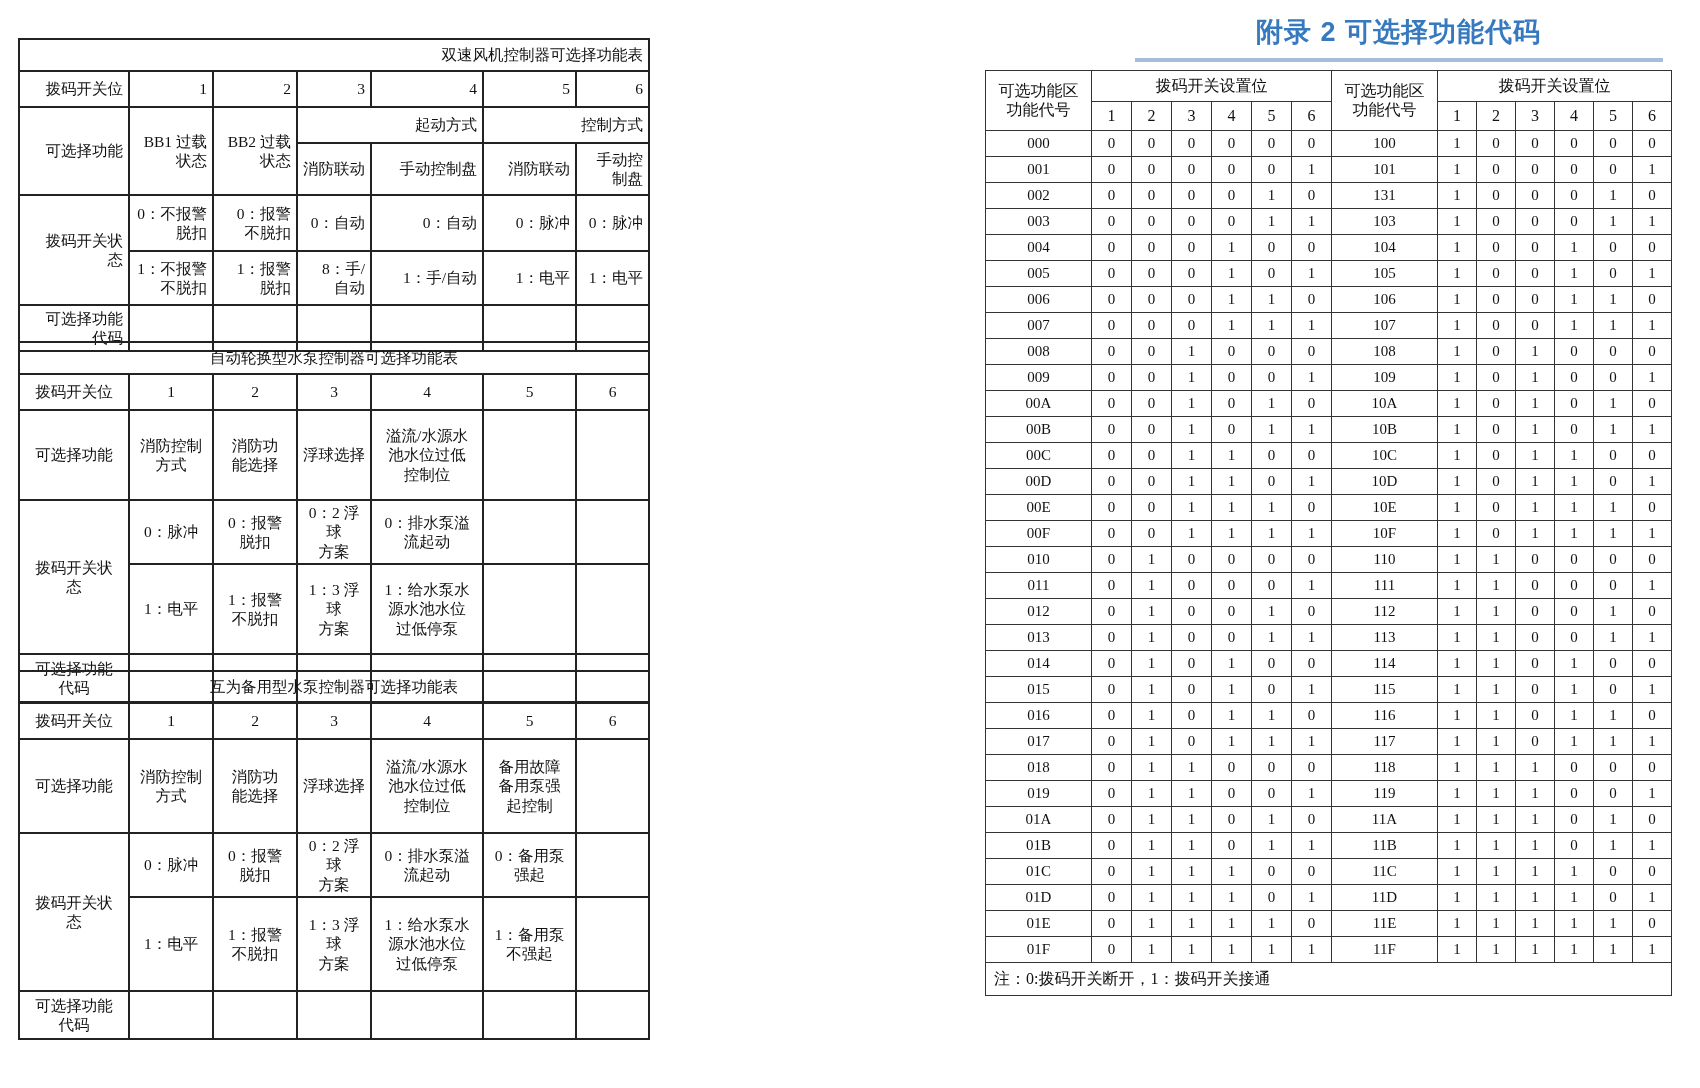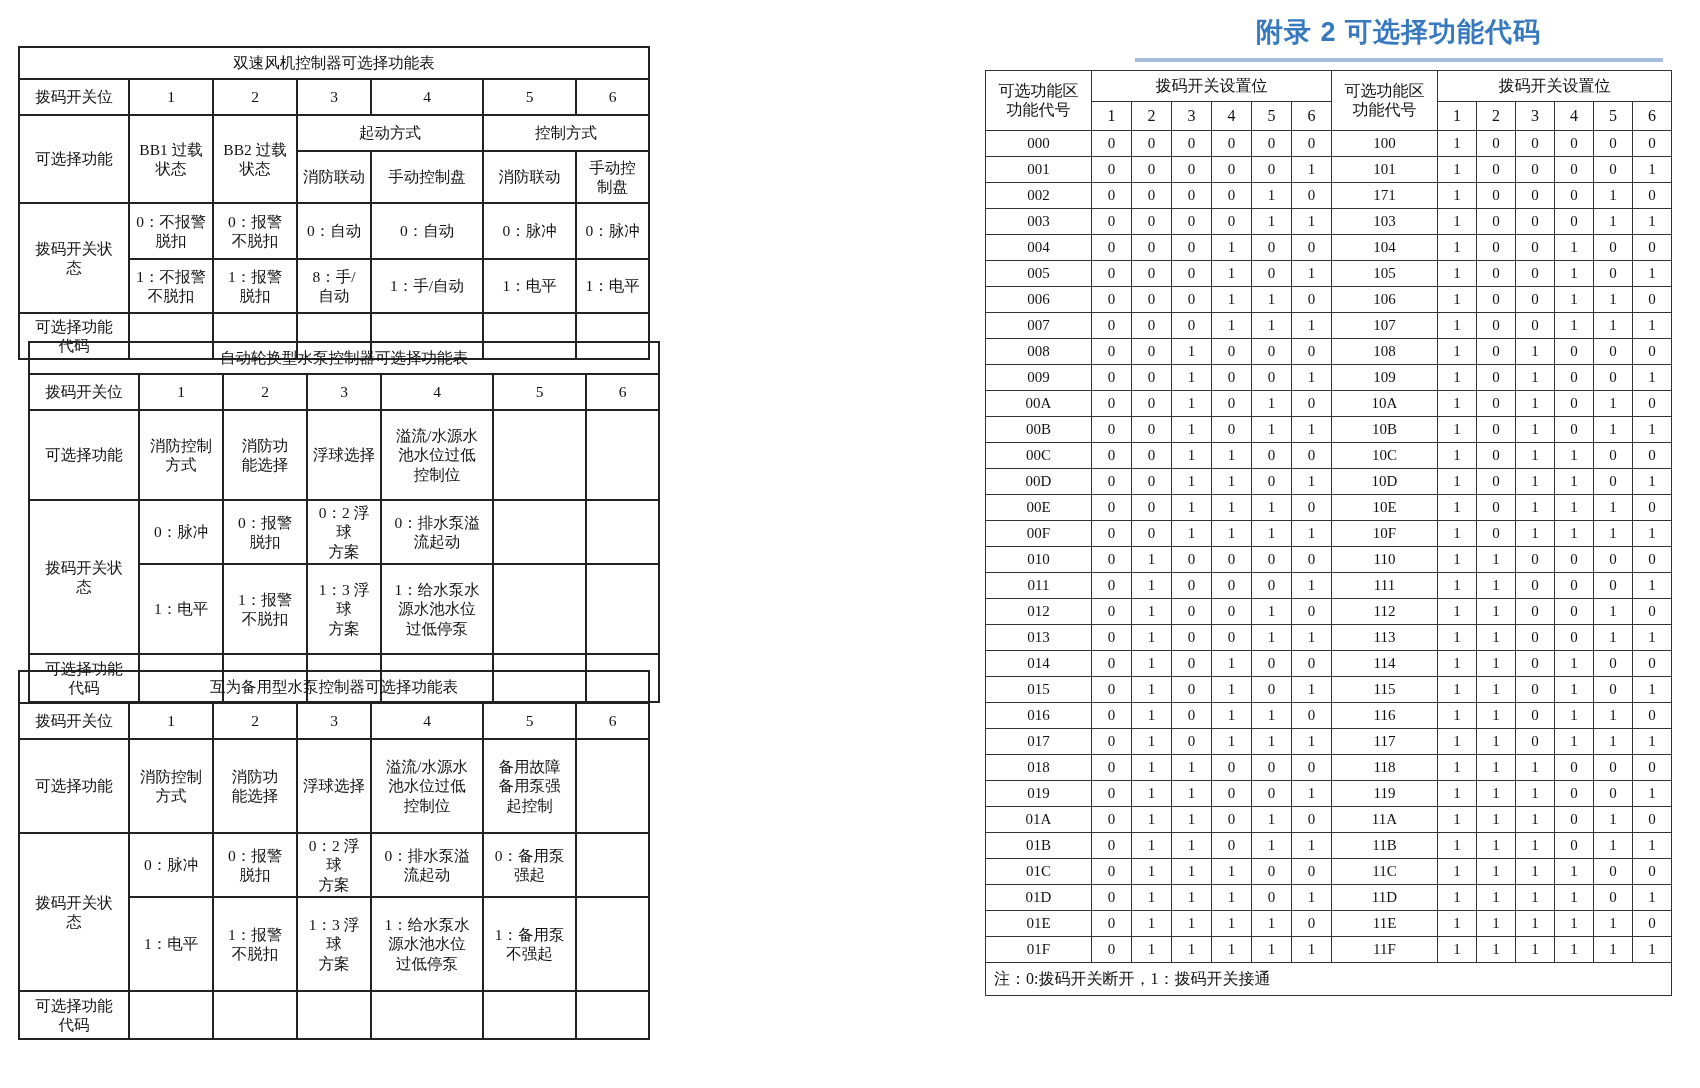--- a/index.html
+++ b/index.html
@@ -3,22 +3,22 @@
 <meta charset="utf-8">
 <style>
   html,body{margin:0;padding:0;background:#ffffff;}
   .page{position:relative;width:1700px;height:1088px;background:#fff;overflow:hidden;
         font-family:"Liberation Serif","DejaVu Serif",serif;color:#111;}
 
   
   .ltable{position:absolute;border-collapse:collapse;table-layout:fixed;width:630px;
           font-size:15.5px;line-height:1.25;text-align:center;}
   .ltable td{border:2px solid #222;padding:2px 5px;vertical-align:middle;white-space:pre-line;}
-  .t1{left:18px;top:46px;}
-  .t2{left:28px;top:341px;}
+  .t1{left:18px;top:38px;text-align:right;}
+  .t2{left:18px;top:341px;}
   .t3{left:18px;top:670px;border-radius:25px;}
   tr.h26>td{height:26px;} tr.h30>td{height:30px;margin-left:46px;} tr.h40>td{height:40px;}
   tr.h46>td{height:46px;} tr.h48>td{height:48px;} tr.h50>td{height:50px;}
   tr.h84>td{height:84px;} tr.h88>td{height:88px;} tr.h42>td{height:42px;}
 
   
   .right{position:absolute;left:985px;top:14px;width:827px;}
   .atitle{font-family:"Liberation Sans","DejaVu Sans",sans-serif;font-weight:bold;
           font-size:27px;line-height:36px;text-align:center;color:#3679BE;letter-spacing:1px;}
   .arule{height:4px;width:528px;margin:8px auto 0;background:#A6BEDC;}
@@ -341,21 +341,21 @@
             <td>1</td>
           </tr>
           <tr>
             <td>002</td>
             <td>0</td>
             <td>0</td>
             <td>0</td>
             <td>0</td>
             <td>1</td>
             <td>0</td>
-            <td>171</td>
+            <td>131</td>
             <td>1</td>
             <td>0</td>
             <td>0</td>
             <td>0</td>
             <td>1</td>
             <td>0</td>
           </tr>
           <tr>
             <td>003</td>
             <td>0</td>

